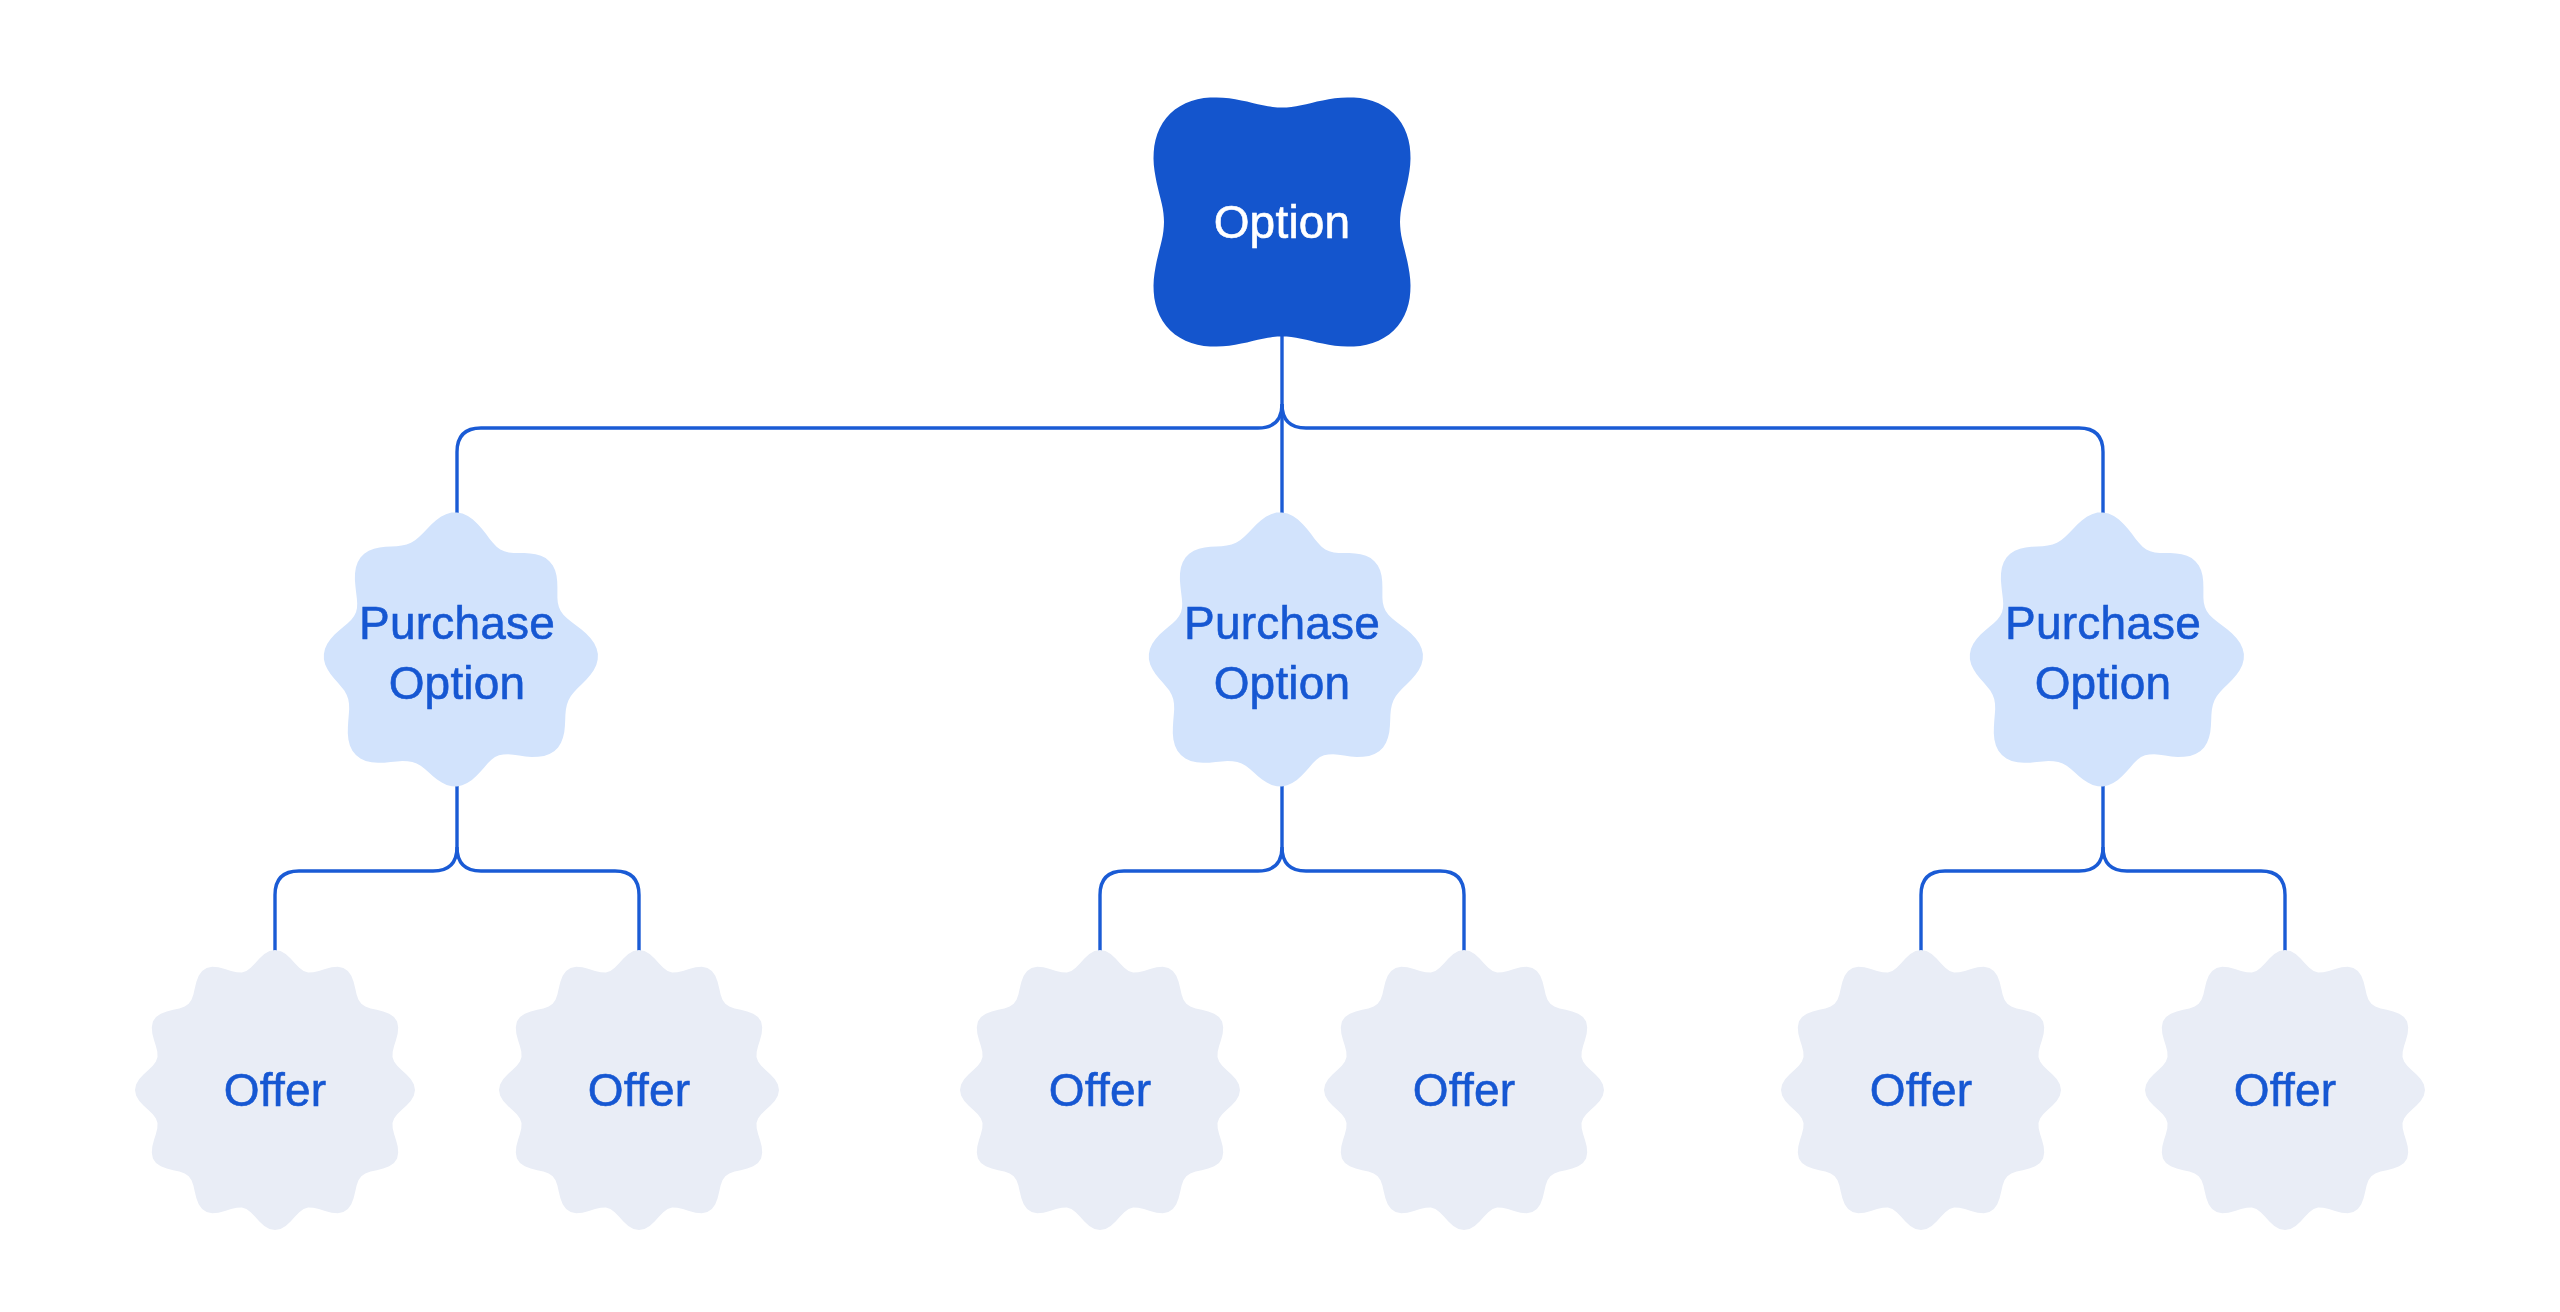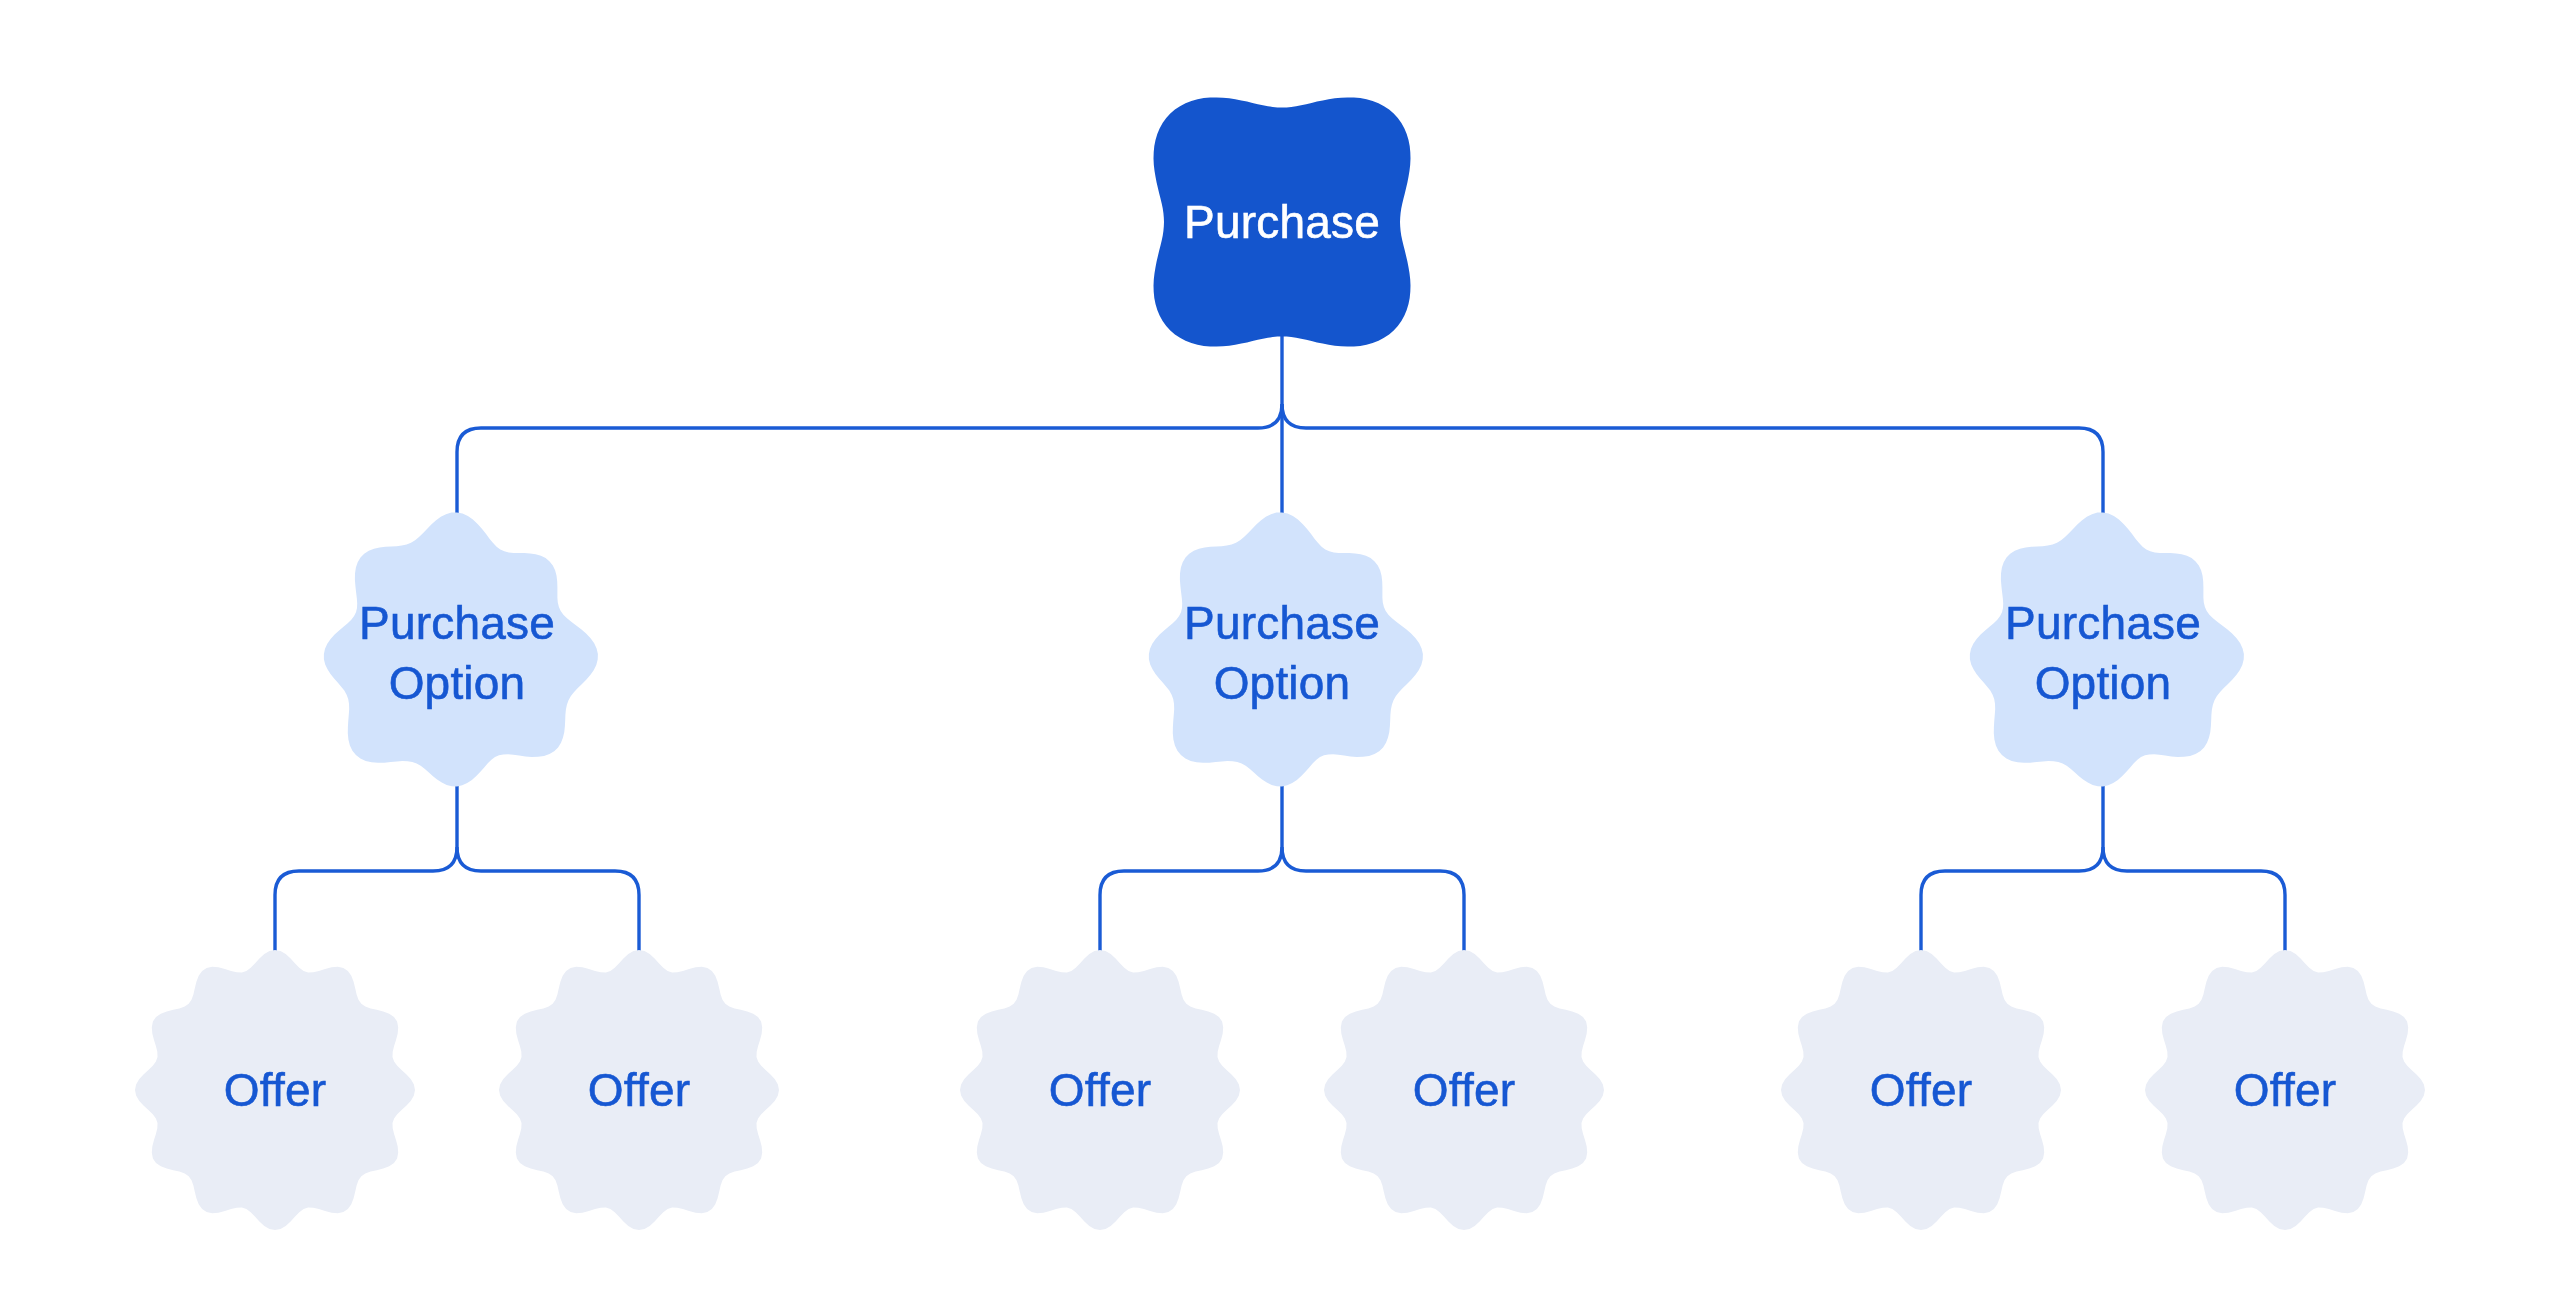--- a/index.html
+++ b/index.html
@@ -67,21 +67,21 @@
     <path class="po-shape" d="M2243.9,654.0L2243.7,659.5L2242.3,665.0L2239.7,670.2L2236.3,675.1L2232.2,679.7L2228.0,684.0L2223.8,688.1L2220.1,692.0L2216.9,696.0L2214.5,700.2L2212.9,704.7L2211.9,709.5L2211.4,714.7L2211.2,720.3L2210.9,726.1L2210.3,731.9L2209.0,737.6L2207.0,742.8L2204.1,747.5L2200.2,751.2L2195.5,754.1L2190.0,755.9L2184.0,756.8L2177.7,756.9L2171.4,756.4L2165.2,755.6L2159.4,754.8L2154.1,754.3L2149.3,754.4L2145.0,755.3L2141.0,757.1L2137.4,759.8L2133.8,763.3L2130.2,767.4L2126.4,771.7L2122.3,776.0L2117.9,779.9L2113.2,783.1L2108.2,785.3L2103.0,786.4L2097.8,786.2L2092.7,784.9L2087.8,782.6L2083.1,779.5L2078.7,775.9L2074.6,772.3L2070.6,768.8L2066.7,765.8L2062.6,763.4L2058.3,761.9L2053.6,761.2L2048.4,761.1L2042.8,761.5L2036.7,762.1L2030.4,762.7L2024.0,762.8L2017.6,762.3L2011.7,760.9L2006.4,758.5L2001.9,755.1L1998.4,750.7L1995.9,745.5L1994.4,739.6L1993.8,733.3L1993.9,726.9L1994.3,720.6L1994.8,714.6L1995.2,708.9L1995.0,703.8L1994.2,699.1L1992.6,694.7L1990.3,690.6L1987.2,686.7L1983.7,682.6L1980.1,678.5L1976.5,674.0L1973.5,669.3L1971.2,664.4L1969.9,659.2L1969.9,654.0L1971.0,648.8L1973.3,643.8L1976.6,639.0L1980.6,634.6L1985.1,630.5L1989.5,626.8L1993.7,623.2L1997.3,619.7L2000.1,616.1L2002.0,612.2L2003.0,607.9L2003.2,603.2L2002.8,597.9L2002.1,592.2L2001.4,586.1L2000.9,579.8L2001.0,573.6L2001.9,567.6L2003.7,562.2L2006.5,557.5L2010.2,553.7L2014.8,550.7L2020.0,548.7L2025.6,547.5L2031.4,546.8L2037.1,546.5L2042.6,546.2L2047.8,545.6L2052.6,544.6L2057.0,542.8L2061.1,540.3L2065.0,537.1L2068.9,533.2L2073.0,529.0L2077.3,524.6L2081.8,520.4L2086.8,516.8L2092.0,514.2L2097.4,512.6L2103.0,512.4L2108.5,513.5L2113.9,516.0L2118.9,519.5L2123.6,523.9L2127.9,528.8L2131.9,533.8L2135.5,538.7L2139.1,543.0L2142.6,546.7L2146.3,549.4L2150.3,551.3L2154.8,552.4L2159.6,552.9L2164.9,553.1L2170.4,553.1L2176.1,553.4L2181.6,554.2L2186.9,555.7L2191.6,558.1L2195.6,561.4L2198.8,565.4L2201.1,570.2L2202.5,575.6L2203.2,581.2L2203.4,586.9L2203.4,592.5L2203.4,597.8L2203.8,602.6L2204.9,607.0L2206.7,611.1L2209.4,614.7L2213.0,618.3L2217.3,621.8L2222.2,625.4L2227.2,629.3L2232.1,633.5L2236.6,638.2L2240.2,643.2L2242.6,648.5L2243.9,654.0Z"></path>
 
     <path class="offer-shape" d="M415.0,1090.0L413.9,1095.5L410.9,1100.7L406.5,1105.6L401.6,1110.1L397.2,1114.3L394.1,1118.6L392.5,1123.1L392.7,1128.2L394.1,1133.9L396.0,1140.1L397.7,1146.6L398.2,1152.8L397.1,1158.4L394.0,1162.9L389.2,1166.3L383.2,1168.6L376.8,1170.2L370.6,1171.6L365.3,1173.5L361.3,1176.3L358.5,1180.3L356.6,1185.6L355.2,1191.8L353.6,1198.2L351.3,1204.2L347.9,1209.0L343.4,1212.1L337.8,1213.2L331.6,1212.7L325.1,1211.0L318.9,1209.1L313.2,1207.7L308.1,1207.5L303.6,1209.1L299.3,1212.2L295.1,1216.6L290.6,1221.5L285.7,1225.9L280.5,1228.9L275.0,1230.0L269.5,1228.9L264.3,1225.9L259.4,1221.5L254.9,1216.6L250.7,1212.2L246.4,1209.1L241.9,1207.5L236.8,1207.7L231.1,1209.1L224.9,1211.0L218.4,1212.7L212.2,1213.2L206.6,1212.1L202.1,1209.0L198.7,1204.2L196.4,1198.2L194.8,1191.8L193.4,1185.6L191.5,1180.3L188.7,1176.3L184.7,1173.5L179.4,1171.6L173.2,1170.2L166.8,1168.6L160.8,1166.3L156.0,1162.9L152.9,1158.4L151.8,1152.8L152.3,1146.6L154.0,1140.1L155.9,1133.9L157.3,1128.2L157.5,1123.1L155.9,1118.6L152.8,1114.3L148.4,1110.1L143.5,1105.6L139.1,1100.7L136.1,1095.5L135.0,1090.0L136.1,1084.5L139.1,1079.3L143.5,1074.4L148.4,1069.9L152.8,1065.7L155.9,1061.4L157.5,1056.9L157.3,1051.8L155.9,1046.1L154.0,1039.9L152.3,1033.4L151.8,1027.2L152.9,1021.6L156.0,1017.1L160.8,1013.7L166.8,1011.4L173.2,1009.8L179.4,1008.4L184.7,1006.5L188.7,1003.7L191.5,999.7L193.4,994.4L194.8,988.2L196.4,981.8L198.7,975.8L202.1,971.0L206.6,967.9L212.2,966.8L218.4,967.3L224.9,969.0L231.1,970.9L236.8,972.3L241.9,972.5L246.4,970.9L250.7,967.8L254.9,963.4L259.4,958.5L264.3,954.1L269.5,951.1L275.0,950.0L280.5,951.1L285.7,954.1L290.6,958.5L295.1,963.4L299.3,967.8L303.6,970.9L308.1,972.5L313.2,972.3L318.9,970.9L325.1,969.0L331.6,967.3L337.8,966.8L343.4,967.9L347.9,971.0L351.3,975.8L353.6,981.8L355.2,988.2L356.6,994.4L358.5,999.7L361.3,1003.7L365.3,1006.5L370.6,1008.4L376.8,1009.8L383.2,1011.4L389.2,1013.7L394.0,1017.1L397.1,1021.6L398.2,1027.2L397.7,1033.4L396.0,1039.9L394.1,1046.1L392.7,1051.8L392.5,1056.9L394.1,1061.4L397.2,1065.7L401.6,1069.9L406.5,1074.4L410.9,1079.3L413.9,1084.5L415.0,1090.0Z"></path>
     <path class="offer-shape" d="M779.0,1090.0L777.9,1095.5L774.9,1100.7L770.5,1105.6L765.6,1110.1L761.2,1114.3L758.1,1118.6L756.5,1123.1L756.7,1128.2L758.1,1133.9L760.0,1140.1L761.7,1146.6L762.2,1152.8L761.1,1158.4L758.0,1162.9L753.2,1166.3L747.2,1168.6L740.8,1170.2L734.6,1171.6L729.3,1173.5L725.3,1176.3L722.5,1180.3L720.6,1185.6L719.2,1191.8L717.6,1198.2L715.3,1204.2L711.9,1209.0L707.4,1212.1L701.8,1213.2L695.6,1212.7L689.1,1211.0L682.9,1209.1L677.2,1207.7L672.1,1207.5L667.6,1209.1L663.3,1212.2L659.1,1216.6L654.6,1221.5L649.7,1225.9L644.5,1228.9L639.0,1230.0L633.5,1228.9L628.3,1225.9L623.4,1221.5L618.9,1216.6L614.7,1212.2L610.4,1209.1L605.9,1207.5L600.8,1207.7L595.1,1209.1L588.9,1211.0L582.4,1212.7L576.2,1213.2L570.6,1212.1L566.1,1209.0L562.7,1204.2L560.4,1198.2L558.8,1191.8L557.4,1185.6L555.5,1180.3L552.7,1176.3L548.7,1173.5L543.4,1171.6L537.2,1170.2L530.8,1168.6L524.8,1166.3L520.0,1162.9L516.9,1158.4L515.8,1152.8L516.3,1146.6L518.0,1140.1L519.9,1133.9L521.3,1128.2L521.5,1123.1L519.9,1118.6L516.8,1114.3L512.4,1110.1L507.5,1105.6L503.1,1100.7L500.1,1095.5L499.0,1090.0L500.1,1084.5L503.1,1079.3L507.5,1074.4L512.4,1069.9L516.8,1065.7L519.9,1061.4L521.5,1056.9L521.3,1051.8L519.9,1046.1L518.0,1039.9L516.3,1033.4L515.8,1027.2L516.9,1021.6L520.0,1017.1L524.8,1013.7L530.8,1011.4L537.2,1009.8L543.4,1008.4L548.7,1006.5L552.7,1003.7L555.5,999.7L557.4,994.4L558.8,988.2L560.4,981.8L562.7,975.8L566.1,971.0L570.6,967.9L576.2,966.8L582.4,967.3L588.9,969.0L595.1,970.9L600.8,972.3L605.9,972.5L610.4,970.9L614.7,967.8L618.9,963.4L623.4,958.5L628.3,954.1L633.5,951.1L639.0,950.0L644.5,951.1L649.7,954.1L654.6,958.5L659.1,963.4L663.3,967.8L667.6,970.9L672.1,972.5L677.2,972.3L682.9,970.9L689.1,969.0L695.6,967.3L701.8,966.8L707.4,967.9L711.9,971.0L715.3,975.8L717.6,981.8L719.2,988.2L720.6,994.4L722.5,999.7L725.3,1003.7L729.3,1006.5L734.6,1008.4L740.8,1009.8L747.2,1011.4L753.2,1013.7L758.0,1017.1L761.1,1021.6L762.2,1027.2L761.7,1033.4L760.0,1039.9L758.1,1046.1L756.7,1051.8L756.5,1056.9L758.1,1061.4L761.2,1065.7L765.6,1069.9L770.5,1074.4L774.9,1079.3L777.9,1084.5L779.0,1090.0Z"></path>
     <path class="offer-shape" d="M1240.0,1090.0L1238.9,1095.5L1235.9,1100.7L1231.5,1105.6L1226.6,1110.1L1222.2,1114.3L1219.1,1118.6L1217.5,1123.1L1217.7,1128.2L1219.1,1133.9L1221.0,1140.1L1222.7,1146.6L1223.2,1152.8L1222.1,1158.4L1219.0,1162.9L1214.2,1166.3L1208.2,1168.6L1201.8,1170.2L1195.6,1171.6L1190.3,1173.5L1186.3,1176.3L1183.5,1180.3L1181.6,1185.6L1180.2,1191.8L1178.6,1198.2L1176.3,1204.2L1172.9,1209.0L1168.4,1212.1L1162.8,1213.2L1156.6,1212.7L1150.1,1211.0L1143.9,1209.1L1138.2,1207.7L1133.1,1207.5L1128.6,1209.1L1124.3,1212.2L1120.1,1216.6L1115.6,1221.5L1110.7,1225.9L1105.5,1228.9L1100.0,1230.0L1094.5,1228.9L1089.3,1225.9L1084.4,1221.5L1079.9,1216.6L1075.7,1212.2L1071.4,1209.1L1066.9,1207.5L1061.8,1207.7L1056.1,1209.1L1049.9,1211.0L1043.4,1212.7L1037.2,1213.2L1031.6,1212.1L1027.1,1209.0L1023.7,1204.2L1021.4,1198.2L1019.8,1191.8L1018.4,1185.6L1016.5,1180.3L1013.7,1176.3L1009.7,1173.5L1004.4,1171.6L998.2,1170.2L991.8,1168.6L985.8,1166.3L981.0,1162.9L977.9,1158.4L976.8,1152.8L977.3,1146.6L979.0,1140.1L980.9,1133.9L982.3,1128.2L982.5,1123.1L980.9,1118.6L977.8,1114.3L973.4,1110.1L968.5,1105.6L964.1,1100.7L961.1,1095.5L960.0,1090.0L961.1,1084.5L964.1,1079.3L968.5,1074.4L973.4,1069.9L977.8,1065.7L980.9,1061.4L982.5,1056.9L982.3,1051.8L980.9,1046.1L979.0,1039.9L977.3,1033.4L976.8,1027.2L977.9,1021.6L981.0,1017.1L985.8,1013.7L991.8,1011.4L998.2,1009.8L1004.4,1008.4L1009.7,1006.5L1013.7,1003.7L1016.5,999.7L1018.4,994.4L1019.8,988.2L1021.4,981.8L1023.7,975.8L1027.1,971.0L1031.6,967.9L1037.2,966.8L1043.4,967.3L1049.9,969.0L1056.1,970.9L1061.8,972.3L1066.9,972.5L1071.4,970.9L1075.7,967.8L1079.9,963.4L1084.4,958.5L1089.3,954.1L1094.5,951.1L1100.0,950.0L1105.5,951.1L1110.7,954.1L1115.6,958.5L1120.1,963.4L1124.3,967.8L1128.6,970.9L1133.1,972.5L1138.2,972.3L1143.9,970.9L1150.1,969.0L1156.6,967.3L1162.8,966.8L1168.4,967.9L1172.9,971.0L1176.3,975.8L1178.6,981.8L1180.2,988.2L1181.6,994.4L1183.5,999.7L1186.3,1003.7L1190.3,1006.5L1195.6,1008.4L1201.8,1009.8L1208.2,1011.4L1214.2,1013.7L1219.0,1017.1L1222.1,1021.6L1223.2,1027.2L1222.7,1033.4L1221.0,1039.9L1219.1,1046.1L1217.7,1051.8L1217.5,1056.9L1219.1,1061.4L1222.2,1065.7L1226.6,1069.9L1231.5,1074.4L1235.9,1079.3L1238.9,1084.5L1240.0,1090.0Z"></path>
     <path class="offer-shape" d="M1604.0,1090.0L1602.9,1095.5L1599.9,1100.7L1595.5,1105.6L1590.6,1110.1L1586.2,1114.3L1583.1,1118.6L1581.5,1123.1L1581.7,1128.2L1583.1,1133.9L1585.0,1140.1L1586.7,1146.6L1587.2,1152.8L1586.1,1158.4L1583.0,1162.9L1578.2,1166.3L1572.2,1168.6L1565.8,1170.2L1559.6,1171.6L1554.3,1173.5L1550.3,1176.3L1547.5,1180.3L1545.6,1185.6L1544.2,1191.8L1542.6,1198.2L1540.3,1204.2L1536.9,1209.0L1532.4,1212.1L1526.8,1213.2L1520.6,1212.7L1514.1,1211.0L1507.9,1209.1L1502.2,1207.7L1497.1,1207.5L1492.6,1209.1L1488.3,1212.2L1484.1,1216.6L1479.6,1221.5L1474.7,1225.9L1469.5,1228.9L1464.0,1230.0L1458.5,1228.9L1453.3,1225.9L1448.4,1221.5L1443.9,1216.6L1439.7,1212.2L1435.4,1209.1L1430.9,1207.5L1425.8,1207.7L1420.1,1209.1L1413.9,1211.0L1407.4,1212.7L1401.2,1213.2L1395.6,1212.1L1391.1,1209.0L1387.7,1204.2L1385.4,1198.2L1383.8,1191.8L1382.4,1185.6L1380.5,1180.3L1377.7,1176.3L1373.7,1173.5L1368.4,1171.6L1362.2,1170.2L1355.8,1168.6L1349.8,1166.3L1345.0,1162.9L1341.9,1158.4L1340.8,1152.8L1341.3,1146.6L1343.0,1140.1L1344.9,1133.9L1346.3,1128.2L1346.5,1123.1L1344.9,1118.6L1341.8,1114.3L1337.4,1110.1L1332.5,1105.6L1328.1,1100.7L1325.1,1095.5L1324.0,1090.0L1325.1,1084.5L1328.1,1079.3L1332.5,1074.4L1337.4,1069.9L1341.8,1065.7L1344.9,1061.4L1346.5,1056.9L1346.3,1051.8L1344.9,1046.1L1343.0,1039.9L1341.3,1033.4L1340.8,1027.2L1341.9,1021.6L1345.0,1017.1L1349.8,1013.7L1355.8,1011.4L1362.2,1009.8L1368.4,1008.4L1373.7,1006.5L1377.7,1003.7L1380.5,999.7L1382.4,994.4L1383.8,988.2L1385.4,981.8L1387.7,975.8L1391.1,971.0L1395.6,967.9L1401.2,966.8L1407.4,967.3L1413.9,969.0L1420.1,970.9L1425.8,972.3L1430.9,972.5L1435.4,970.9L1439.7,967.8L1443.9,963.4L1448.4,958.5L1453.3,954.1L1458.5,951.1L1464.0,950.0L1469.5,951.1L1474.7,954.1L1479.6,958.5L1484.1,963.4L1488.3,967.8L1492.6,970.9L1497.1,972.5L1502.2,972.3L1507.9,970.9L1514.1,969.0L1520.6,967.3L1526.8,966.8L1532.4,967.9L1536.9,971.0L1540.3,975.8L1542.6,981.8L1544.2,988.2L1545.6,994.4L1547.5,999.7L1550.3,1003.7L1554.3,1006.5L1559.6,1008.4L1565.8,1009.8L1572.2,1011.4L1578.2,1013.7L1583.0,1017.1L1586.1,1021.6L1587.2,1027.2L1586.7,1033.4L1585.0,1039.9L1583.1,1046.1L1581.7,1051.8L1581.5,1056.9L1583.1,1061.4L1586.2,1065.7L1590.6,1069.9L1595.5,1074.4L1599.9,1079.3L1602.9,1084.5L1604.0,1090.0Z"></path>
     <path class="offer-shape" d="M2061.0,1090.0L2059.9,1095.5L2056.9,1100.7L2052.5,1105.6L2047.6,1110.1L2043.2,1114.3L2040.1,1118.6L2038.5,1123.1L2038.7,1128.2L2040.1,1133.9L2042.0,1140.1L2043.7,1146.6L2044.2,1152.8L2043.1,1158.4L2040.0,1162.9L2035.2,1166.3L2029.2,1168.6L2022.8,1170.2L2016.6,1171.6L2011.3,1173.5L2007.3,1176.3L2004.5,1180.3L2002.6,1185.6L2001.2,1191.8L1999.6,1198.2L1997.3,1204.2L1993.9,1209.0L1989.4,1212.1L1983.8,1213.2L1977.6,1212.7L1971.1,1211.0L1964.9,1209.1L1959.2,1207.7L1954.1,1207.5L1949.6,1209.1L1945.3,1212.2L1941.1,1216.6L1936.6,1221.5L1931.7,1225.9L1926.5,1228.9L1921.0,1230.0L1915.5,1228.9L1910.3,1225.9L1905.4,1221.5L1900.9,1216.6L1896.7,1212.2L1892.4,1209.1L1887.9,1207.5L1882.8,1207.7L1877.1,1209.1L1870.9,1211.0L1864.4,1212.7L1858.2,1213.2L1852.6,1212.1L1848.1,1209.0L1844.7,1204.2L1842.4,1198.2L1840.8,1191.8L1839.4,1185.6L1837.5,1180.3L1834.7,1176.3L1830.7,1173.5L1825.4,1171.6L1819.2,1170.2L1812.8,1168.6L1806.8,1166.3L1802.0,1162.9L1798.9,1158.4L1797.8,1152.8L1798.3,1146.6L1800.0,1140.1L1801.9,1133.9L1803.3,1128.2L1803.5,1123.1L1801.9,1118.6L1798.8,1114.3L1794.4,1110.1L1789.5,1105.6L1785.1,1100.7L1782.1,1095.5L1781.0,1090.0L1782.1,1084.5L1785.1,1079.3L1789.5,1074.4L1794.4,1069.9L1798.8,1065.7L1801.9,1061.4L1803.5,1056.9L1803.3,1051.8L1801.9,1046.1L1800.0,1039.9L1798.3,1033.4L1797.8,1027.2L1798.9,1021.6L1802.0,1017.1L1806.8,1013.7L1812.8,1011.4L1819.2,1009.8L1825.4,1008.4L1830.7,1006.5L1834.7,1003.7L1837.5,999.7L1839.4,994.4L1840.8,988.2L1842.4,981.8L1844.7,975.8L1848.1,971.0L1852.6,967.9L1858.2,966.8L1864.4,967.3L1870.9,969.0L1877.1,970.9L1882.8,972.3L1887.9,972.5L1892.4,970.9L1896.7,967.8L1900.9,963.4L1905.4,958.5L1910.3,954.1L1915.5,951.1L1921.0,950.0L1926.5,951.1L1931.7,954.1L1936.6,958.5L1941.1,963.4L1945.3,967.8L1949.6,970.9L1954.1,972.5L1959.2,972.3L1964.9,970.9L1971.1,969.0L1977.6,967.3L1983.8,966.8L1989.4,967.9L1993.9,971.0L1997.3,975.8L1999.6,981.8L2001.2,988.2L2002.6,994.4L2004.5,999.7L2007.3,1003.7L2011.3,1006.5L2016.6,1008.4L2022.8,1009.8L2029.2,1011.4L2035.2,1013.7L2040.0,1017.1L2043.1,1021.6L2044.2,1027.2L2043.7,1033.4L2042.0,1039.9L2040.1,1046.1L2038.7,1051.8L2038.5,1056.9L2040.1,1061.4L2043.2,1065.7L2047.6,1069.9L2052.5,1074.4L2056.9,1079.3L2059.9,1084.5L2061.0,1090.0Z"></path>
     <path class="offer-shape" d="M2425.0,1090.0L2423.9,1095.5L2420.9,1100.7L2416.5,1105.6L2411.6,1110.1L2407.2,1114.3L2404.1,1118.6L2402.5,1123.1L2402.7,1128.2L2404.1,1133.9L2406.0,1140.1L2407.7,1146.6L2408.2,1152.8L2407.1,1158.4L2404.0,1162.9L2399.2,1166.3L2393.2,1168.6L2386.8,1170.2L2380.6,1171.6L2375.3,1173.5L2371.3,1176.3L2368.5,1180.3L2366.6,1185.6L2365.2,1191.8L2363.6,1198.2L2361.3,1204.2L2357.9,1209.0L2353.4,1212.1L2347.8,1213.2L2341.6,1212.7L2335.1,1211.0L2328.9,1209.1L2323.2,1207.7L2318.1,1207.5L2313.6,1209.1L2309.3,1212.2L2305.1,1216.6L2300.6,1221.5L2295.7,1225.9L2290.5,1228.9L2285.0,1230.0L2279.5,1228.9L2274.3,1225.9L2269.4,1221.5L2264.9,1216.6L2260.7,1212.2L2256.4,1209.1L2251.9,1207.5L2246.8,1207.7L2241.1,1209.1L2234.9,1211.0L2228.4,1212.7L2222.2,1213.2L2216.6,1212.1L2212.1,1209.0L2208.7,1204.2L2206.4,1198.2L2204.8,1191.8L2203.4,1185.6L2201.5,1180.3L2198.7,1176.3L2194.7,1173.5L2189.4,1171.6L2183.2,1170.2L2176.8,1168.6L2170.8,1166.3L2166.0,1162.9L2162.9,1158.4L2161.8,1152.8L2162.3,1146.6L2164.0,1140.1L2165.9,1133.9L2167.3,1128.2L2167.5,1123.1L2165.9,1118.6L2162.8,1114.3L2158.4,1110.1L2153.5,1105.6L2149.1,1100.7L2146.1,1095.5L2145.0,1090.0L2146.1,1084.5L2149.1,1079.3L2153.5,1074.4L2158.4,1069.9L2162.8,1065.7L2165.9,1061.4L2167.5,1056.9L2167.3,1051.8L2165.9,1046.1L2164.0,1039.9L2162.3,1033.4L2161.8,1027.2L2162.9,1021.6L2166.0,1017.1L2170.8,1013.7L2176.8,1011.4L2183.2,1009.8L2189.4,1008.4L2194.7,1006.5L2198.7,1003.7L2201.5,999.7L2203.4,994.4L2204.8,988.2L2206.4,981.8L2208.7,975.8L2212.1,971.0L2216.6,967.9L2222.2,966.8L2228.4,967.3L2234.9,969.0L2241.1,970.9L2246.8,972.3L2251.9,972.5L2256.4,970.9L2260.7,967.8L2264.9,963.4L2269.4,958.5L2274.3,954.1L2279.5,951.1L2285.0,950.0L2290.5,951.1L2295.7,954.1L2300.6,958.5L2305.1,963.4L2309.3,967.8L2313.6,970.9L2318.1,972.5L2323.2,972.3L2328.9,970.9L2335.1,969.0L2341.6,967.3L2347.8,966.8L2353.4,967.9L2357.9,971.0L2361.3,975.8L2363.6,981.8L2365.2,988.2L2366.6,994.4L2368.5,999.7L2371.3,1003.7L2375.3,1006.5L2380.6,1008.4L2386.8,1009.8L2393.2,1011.4L2399.2,1013.7L2404.0,1017.1L2407.1,1021.6L2408.2,1027.2L2407.7,1033.4L2406.0,1039.9L2404.1,1046.1L2402.7,1051.8L2402.5,1056.9L2404.1,1061.4L2407.2,1065.7L2411.6,1069.9L2416.5,1074.4L2420.9,1079.3L2423.9,1084.5L2425.0,1090.0Z"></path>
   </svg>
 
-  <div class="node-label product-label" style="left:1282px;top:222px;">Purchase</div>
+  <div class="node-label product-label" style="left:1282px;top:222px;">Option</div>
 
   <div class="node-label po-label" style="left:457px;top:653px;">Purchase Option</div>
   <div class="node-label po-label" style="left:1282px;top:653px;">Purchase Option</div>
   <div class="node-label po-label" style="left:2103px;top:653px;">Purchase Option</div>
 
   <div class="node-label" style="left:275px;top:1090px;">Offer</div>
   <div class="node-label" style="left:639px;top:1090px;">Offer</div>
   <div class="node-label" style="left:1100px;top:1090px;">Offer</div>
   <div class="node-label" style="left:1464px;top:1090px;">Offer</div>
   <div class="node-label" style="left:1921px;top:1090px;">Offer</div>

